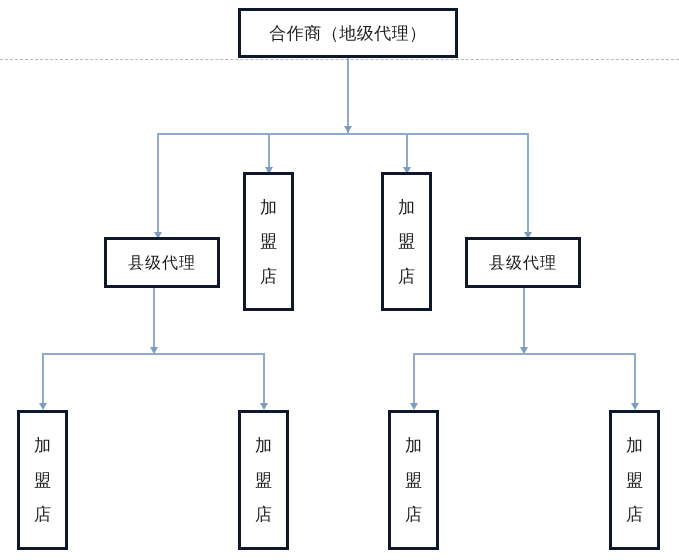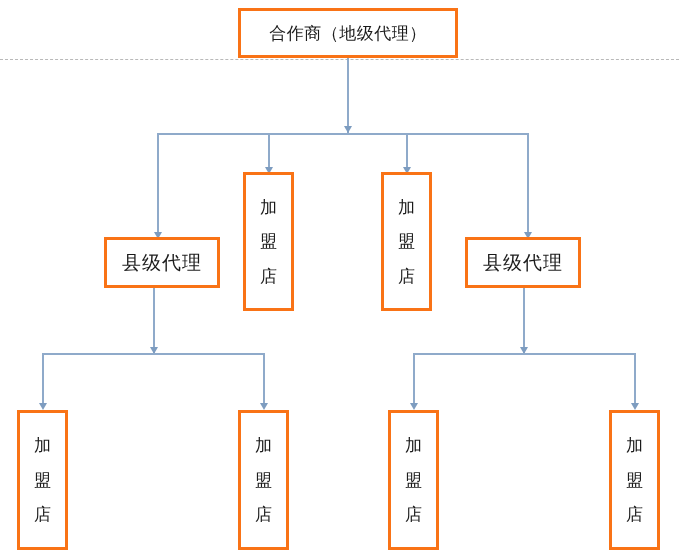--- a/index.html
+++ b/index.html
@@ -24,37 +24,37 @@
     left: 0;
     width: 679px;
     height: 0;
     border-top: 1px dashed #b9b9b9;
   }
   
   .node {
     position: absolute;
     box-sizing: border-box;
     background: #ffffff;
-    border: 3px solid #f97316;
+    border: 3px solid #0f172a;
     display: flex;
     align-items: center;
     justify-content: center;
     color: #1a1a1a;
   }
   .node .node-label {
     display: block;
     text-align: center;
     line-height: 1.0;
   }
   
   .node.horiz {
     border-width: 3px;
   }
   .node.horiz .node-label {
-    font-size: 19px;
+    font-size: 16px;
     letter-spacing: 1px;
     white-space: nowrap;
   }
   .node.root .node-label {
     font-size: 17px;
     letter-spacing: 0.5px;
   }
   
   .node.vert {
     border-width: 3px;

